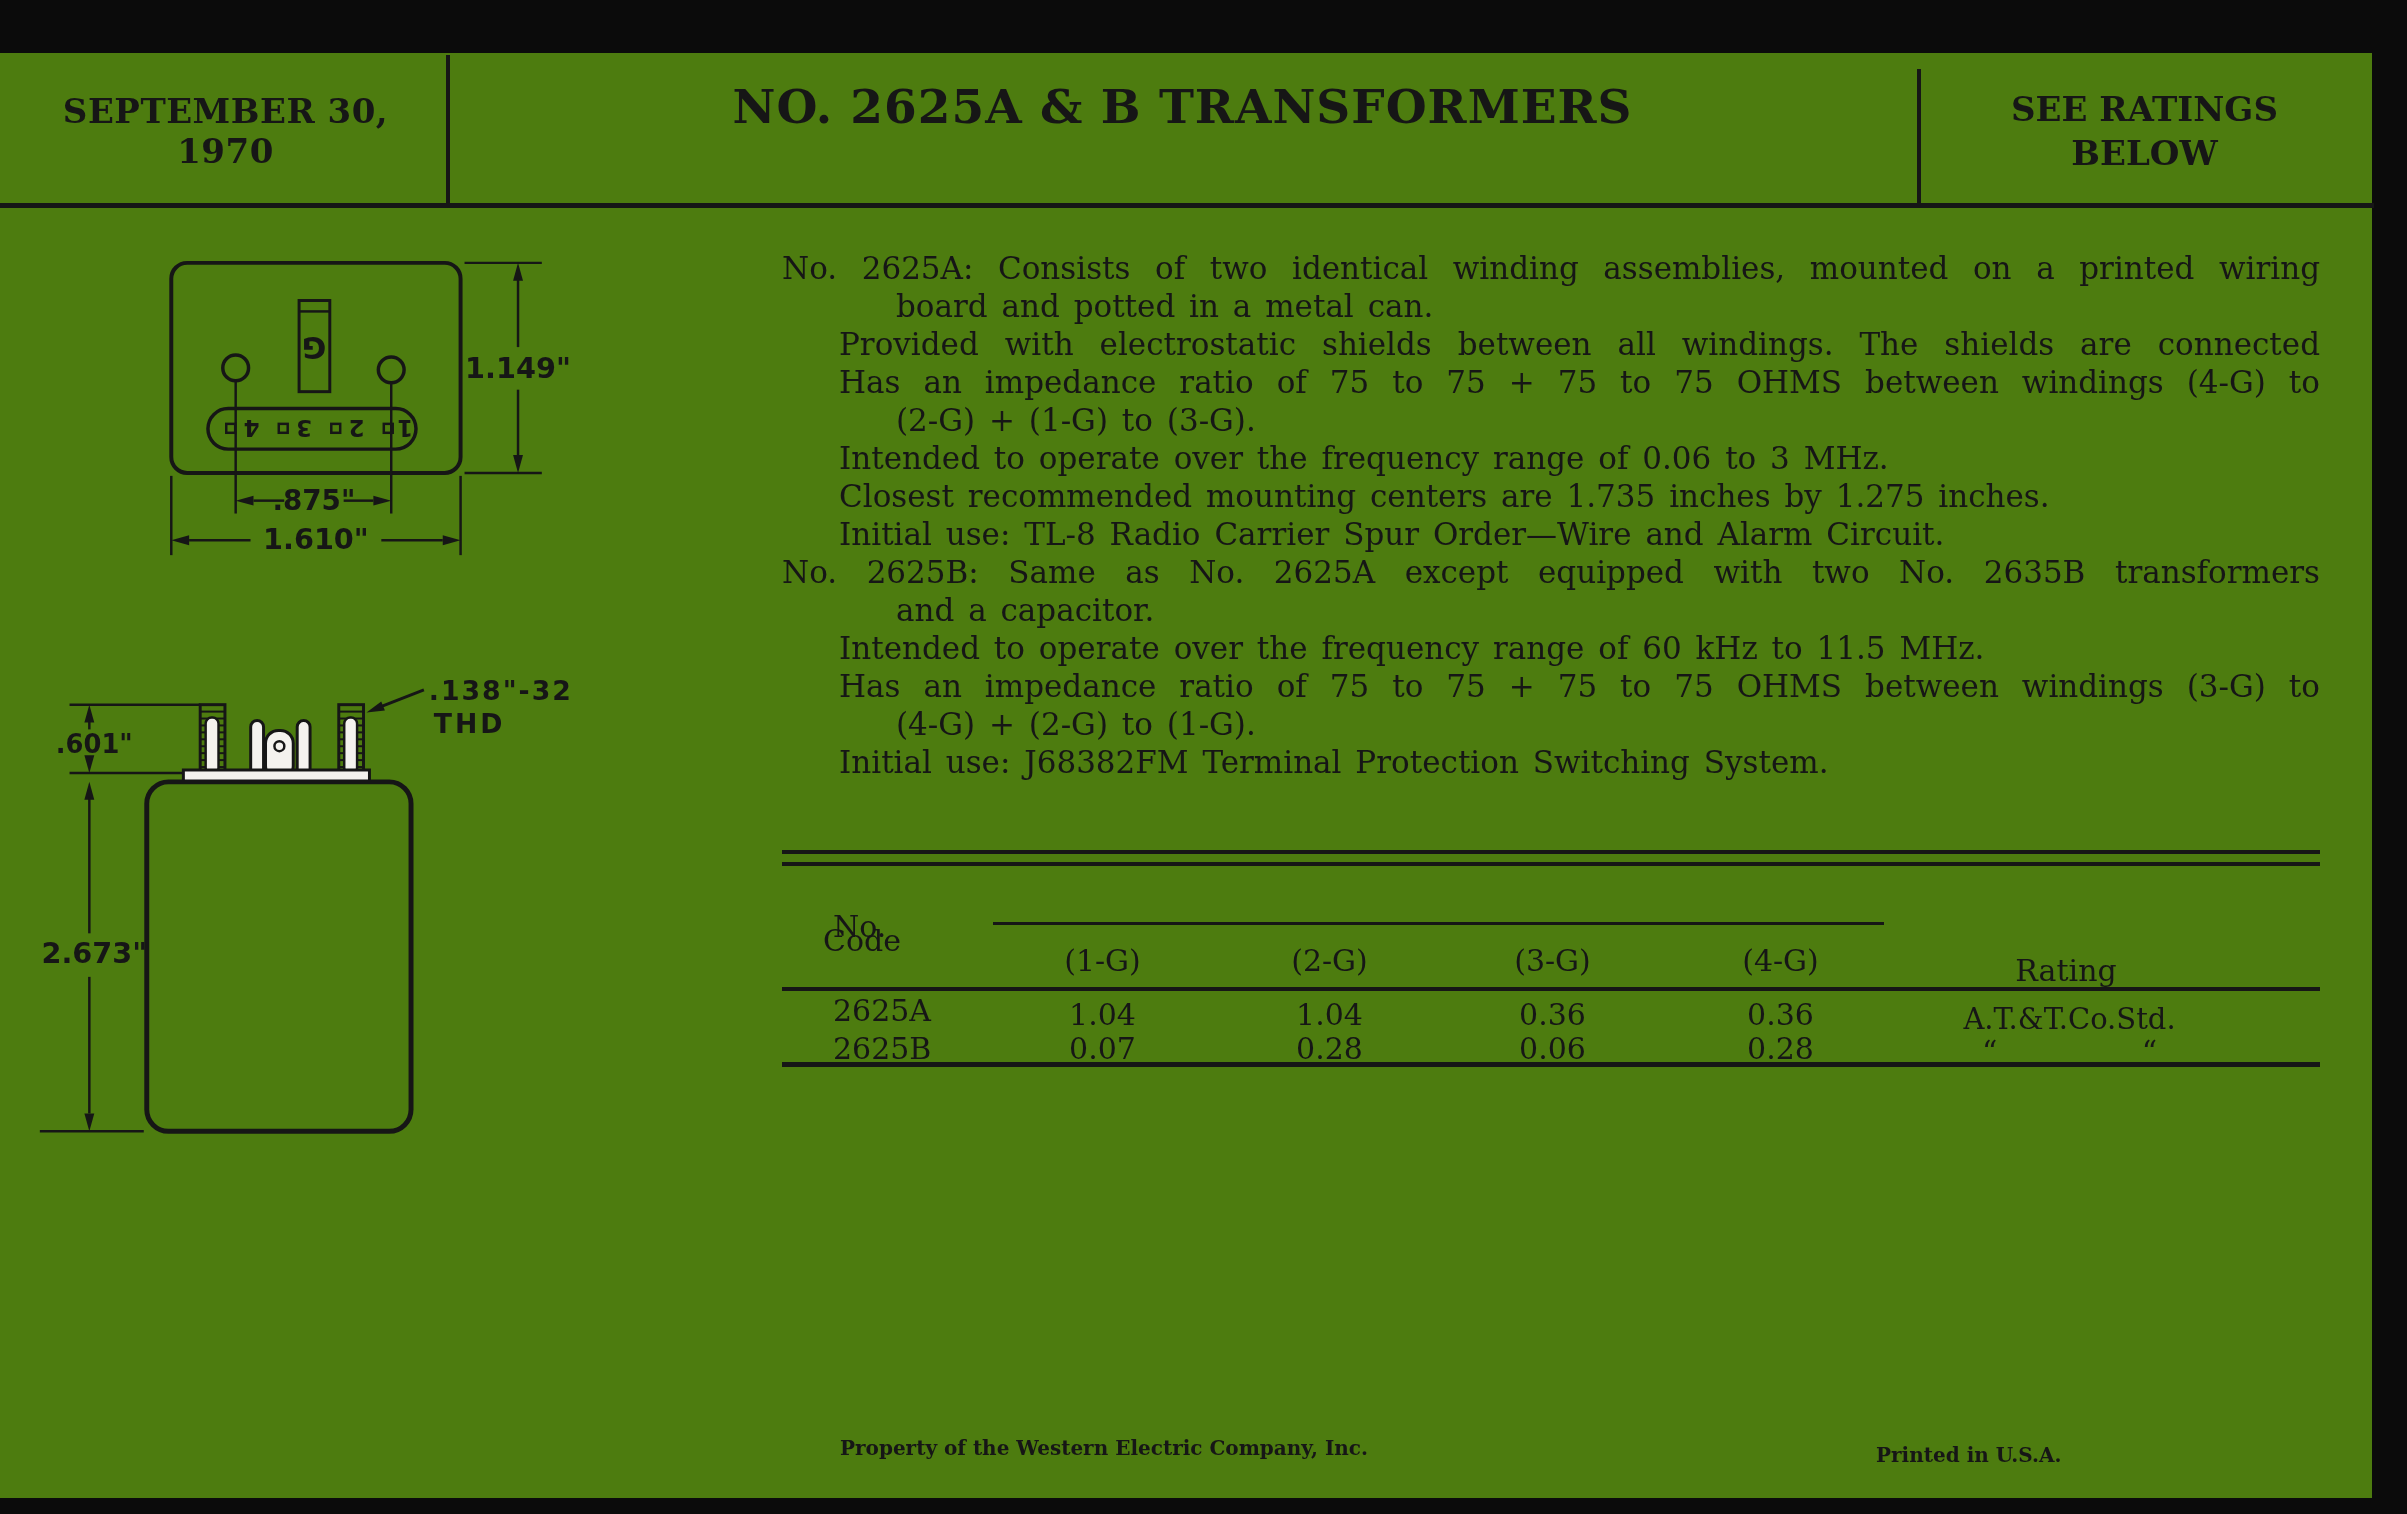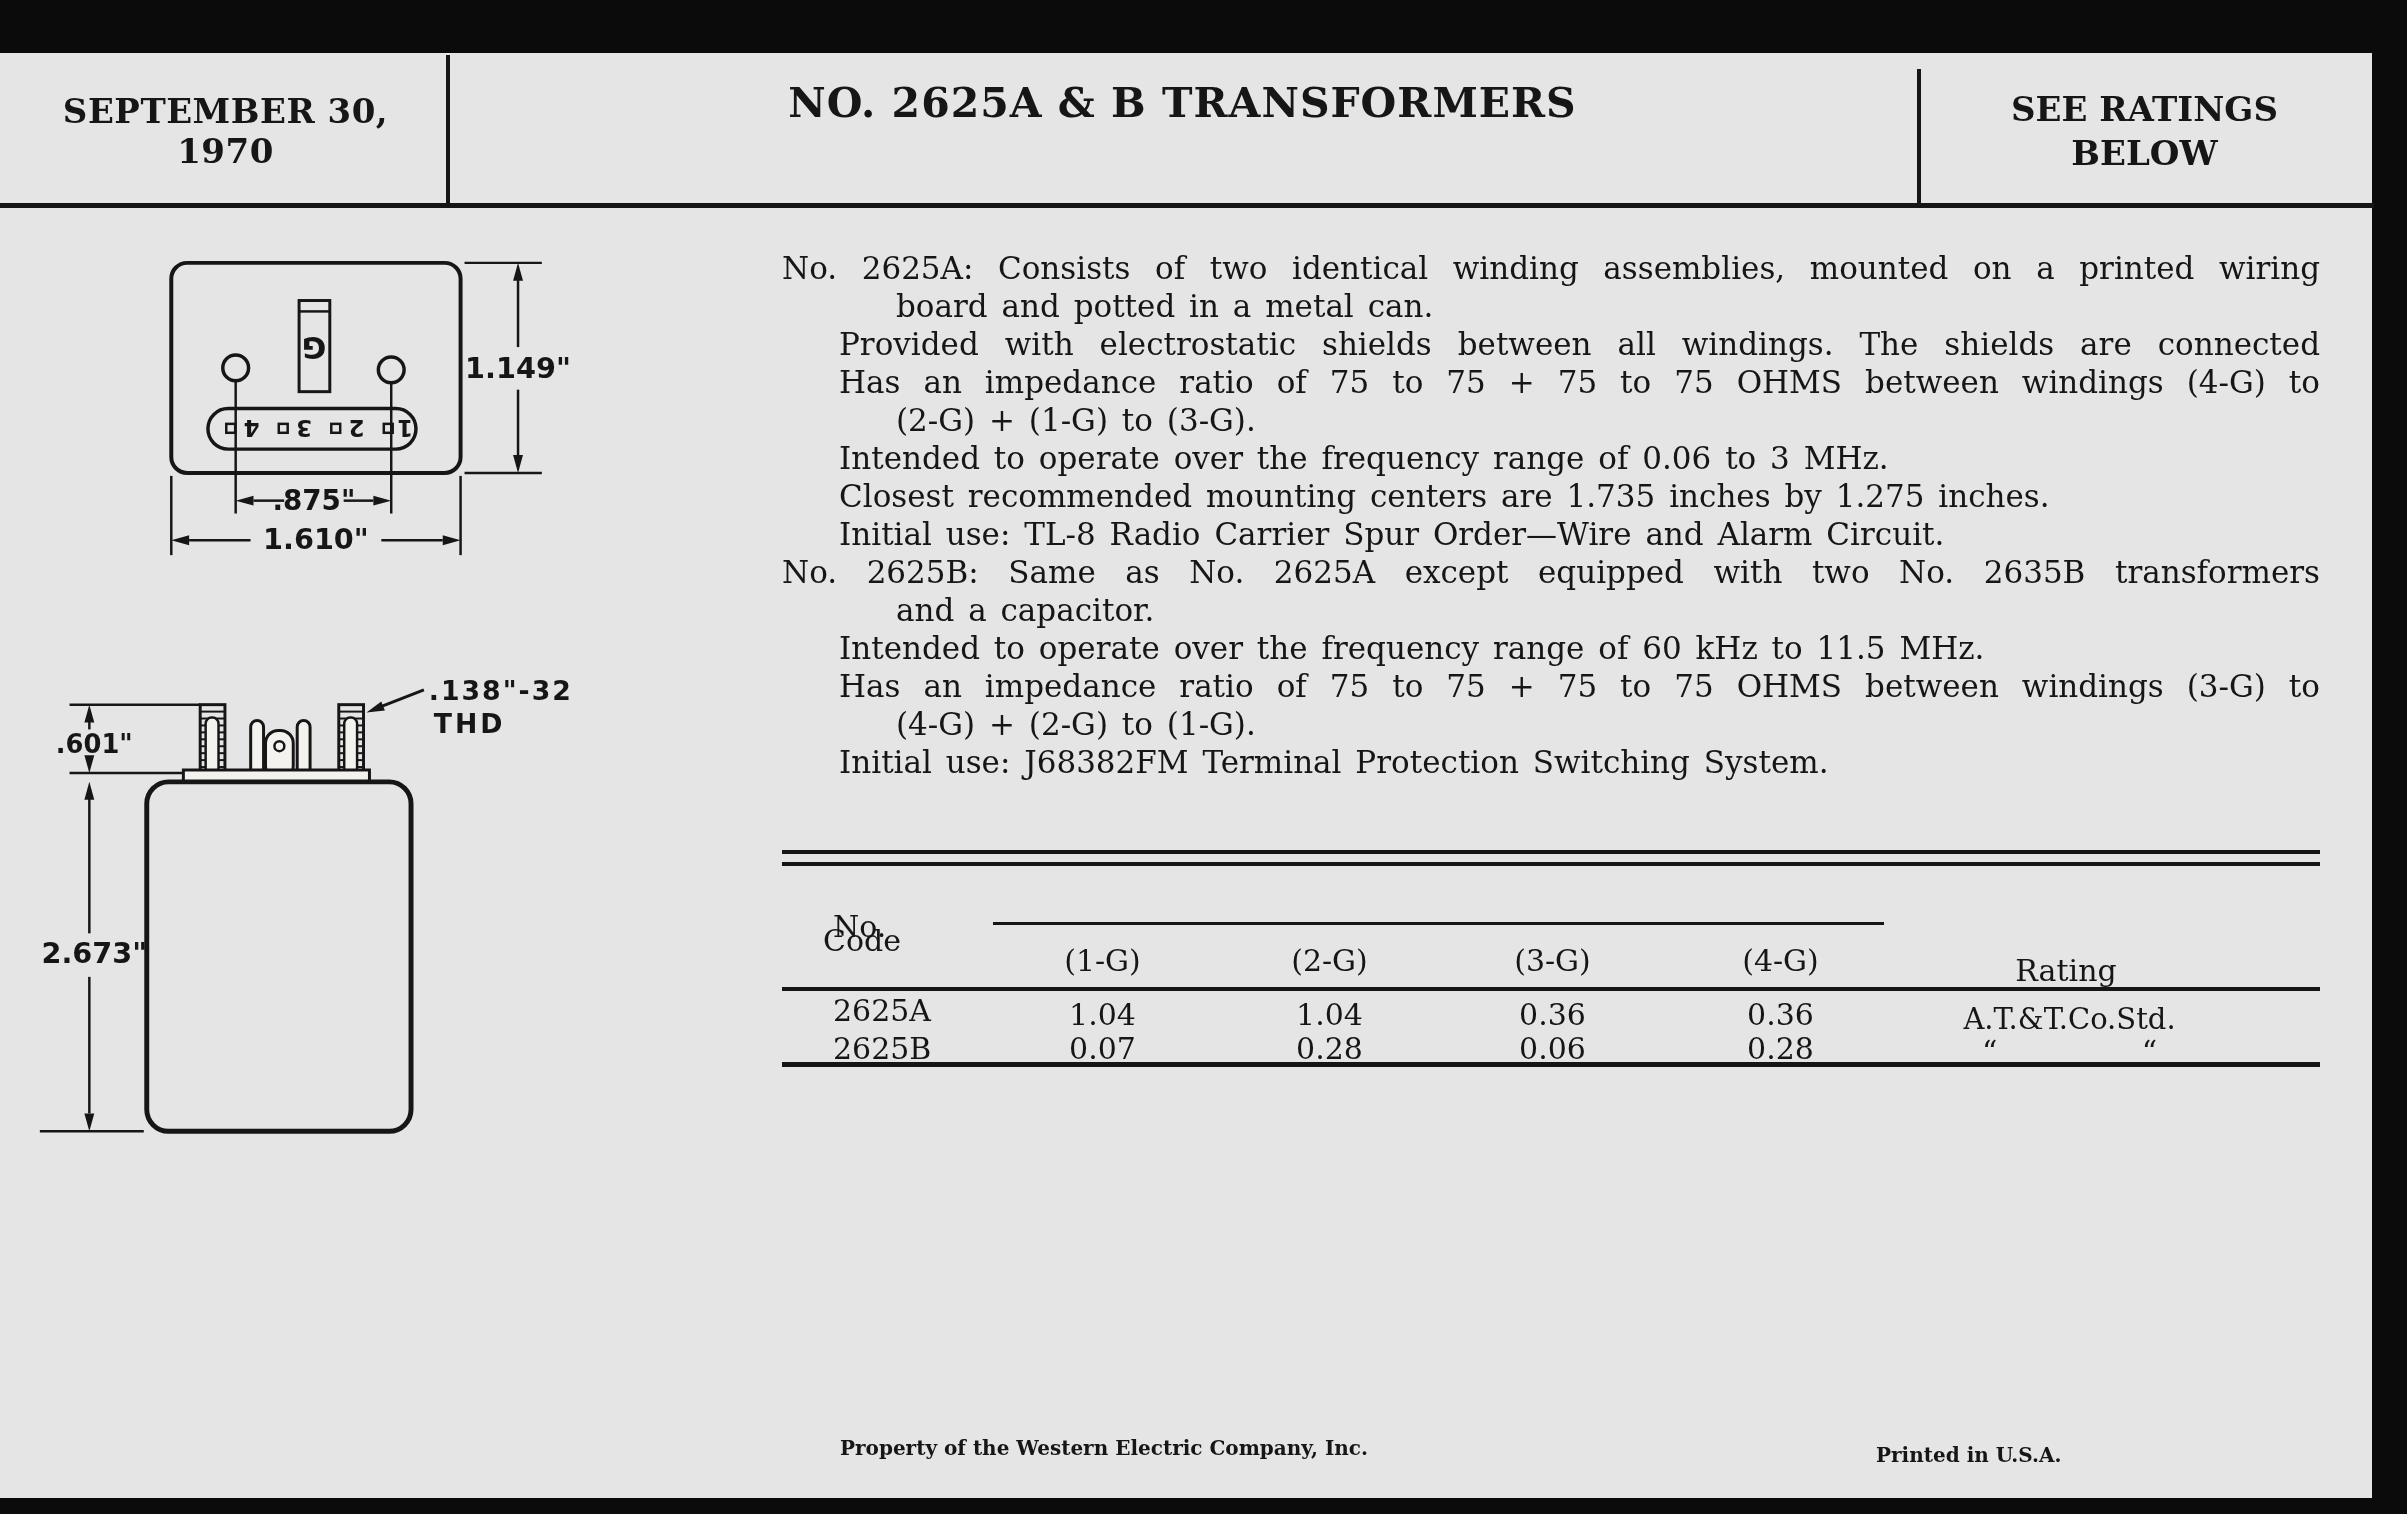--- a/index.html
+++ b/index.html
@@ -1,25 +1,25 @@
 <!DOCTYPE html>
 <html><head>
 <meta charset="utf-8">
 <style>
   html,body{margin:0;padding:0;background:#000;}
-  #page{position:relative;width:2408px;height:1515px;background:#e5e5e5;overflow:hidden;
+  #page{position:relative;width:2408px;height:1515px;background:#4d7c0f;overflow:hidden;
         font-family:"DejaVu Serif",serif;color:#161616;}
   .bar{position:absolute;background:#0b0b0b;}
   .rule{position:absolute;background:#161616;}
   .abs{position:absolute;}
   .serifb{font-family:"DejaVu Serif",serif;font-weight:bold;}
   .ctr{text-align:center;}
   
   #hdr-date{left:10px;top:91px;width:431px;font-size:34px;letter-spacing:0.5px;}
-  #hdr-title{left:450px;top:79px;width:1465px;font-size:41px;letter-spacing:1px;}
+  #hdr-title{left:450px;top:79px;width:1465px;font-size:47px;letter-spacing:1px;}
   #hdr-ratings{left:1921px;top:87px;width:447px;font-size:34px;line-height:44px;}
   
   #desc{left:782px;top:249px;width:1538px;font-size:31px;line-height:38px;word-spacing:4px;}
   .dl{white-space:nowrap;}
   .ind0{margin-left:0;}
   .ind1{margin-left:57px;}
   .ind2{margin-left:114px;}
   .full{white-space:normal;text-align:justify;text-align-last:justify;}
   
   #tbl{left:782px;top:846px;width:1538px;height:223px;font-size:30px;}

